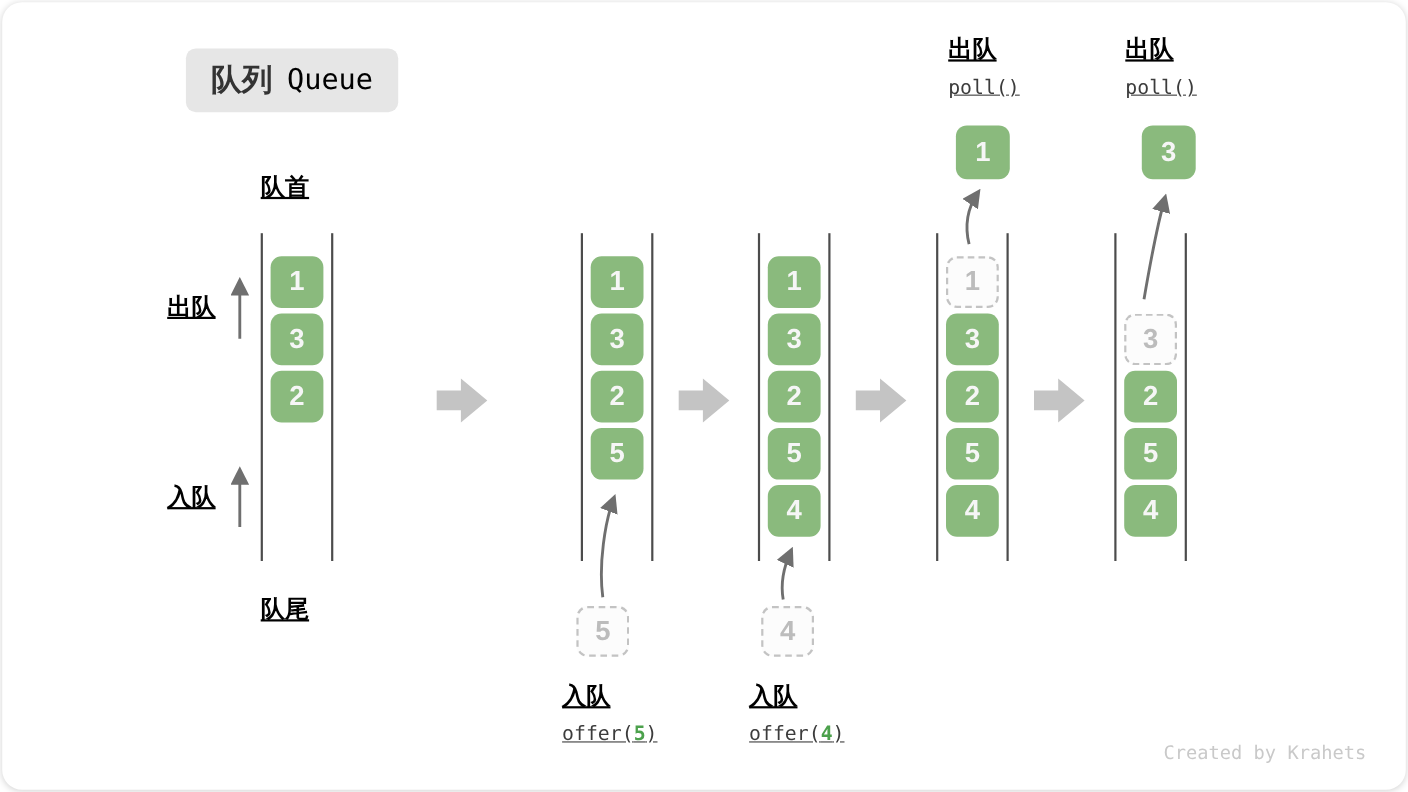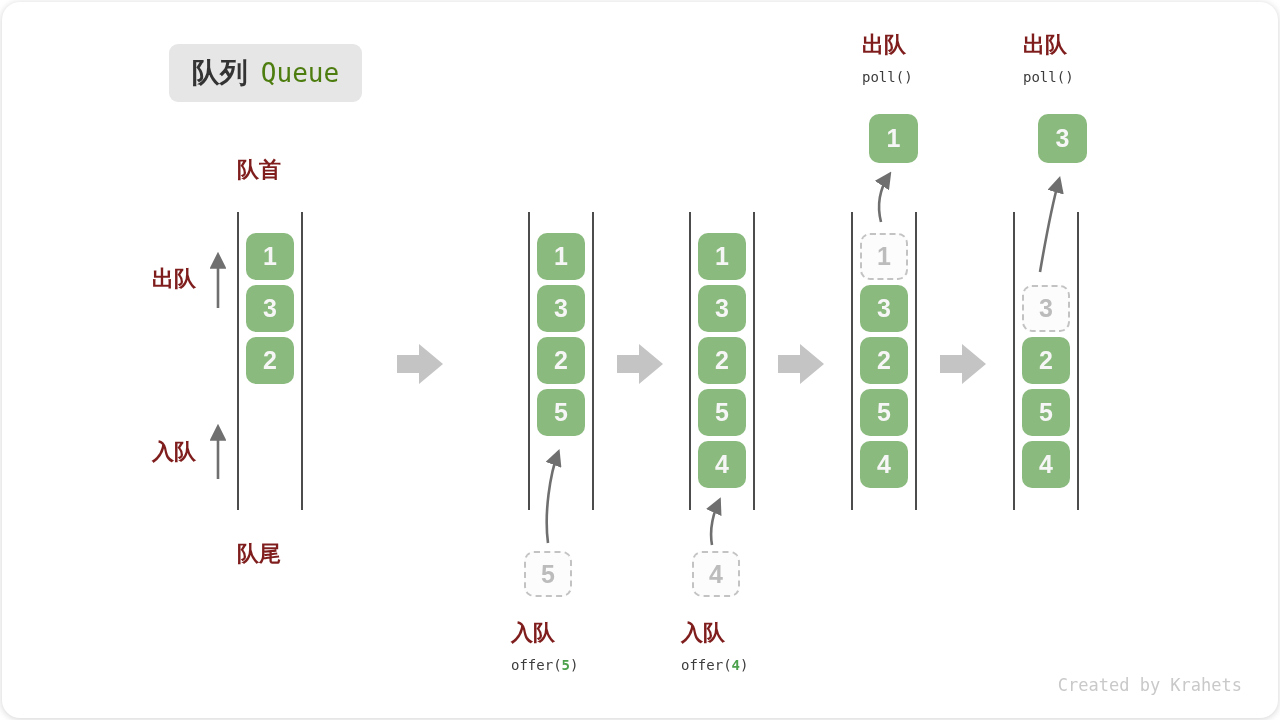--- a/index.html
+++ b/index.html
@@ -12,25 +12,25 @@
   }
   .abs { position:absolute; }
 
   
   .title-box {
     left:167px; top:42px; width:193px; height:58px;
     background:#e6e6e6; border-radius:9px;
     display:flex; align-items:center; justify-content:center; gap:13px;
   }
   .title-zh { font-size:28px; font-weight:700; color:#333333; }
-  .title-en { font-family:"DejaVu Sans Mono", monospace; font-size:26px; color:#4d7c0f; }
+  .title-en { font-family:"DejaVu Sans Mono", monospace; font-size:26px; color:#000000; }
 
   
-  .zh { font-size:22px; font-weight:700; color:#7f1d1d; }
-  .code { font-family:"DejaVu Sans Mono", monospace; font-size:14px; font-weight:400; color:#3c3c3c; }
+  .zh { font-size:22px; font-weight:700; color:#000000;text-decoration:underline; }
+  .code { font-family:"DejaVu Sans Mono", monospace; font-size:18px; font-weight:400; color:#3c3c3c;text-decoration:underline; }
   .code .arg { color:#4ca14c; font-weight:700; }
 
   
   .queue {
     position:absolute; top:210px; width:62px; height:298px;
     border-left:2px solid #4c4c4c; border-right:2px solid #4c4c4c;
     box-sizing:content-box;
   }
   .qbox {
     position:absolute; left:7px; width:48px; height:47px; border-radius:10px;

